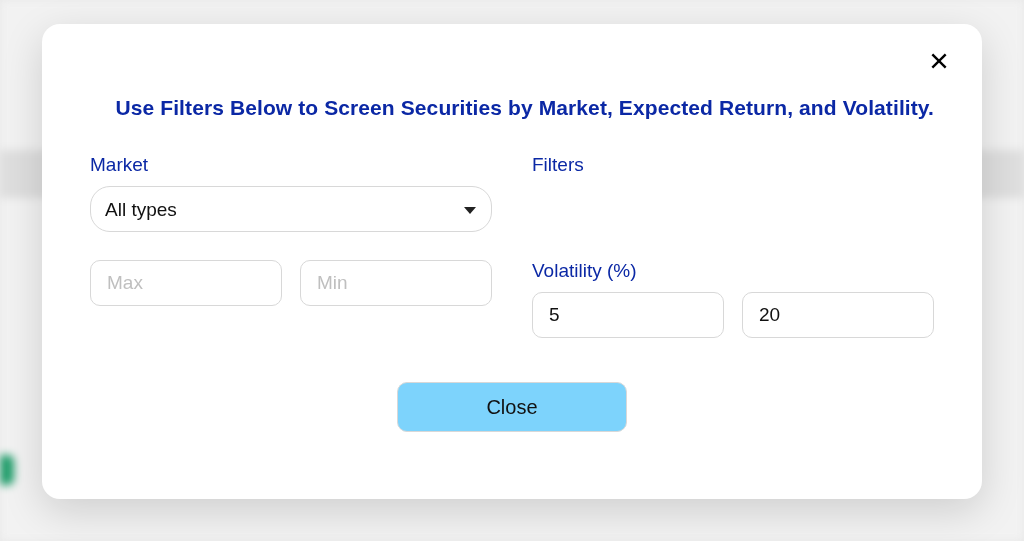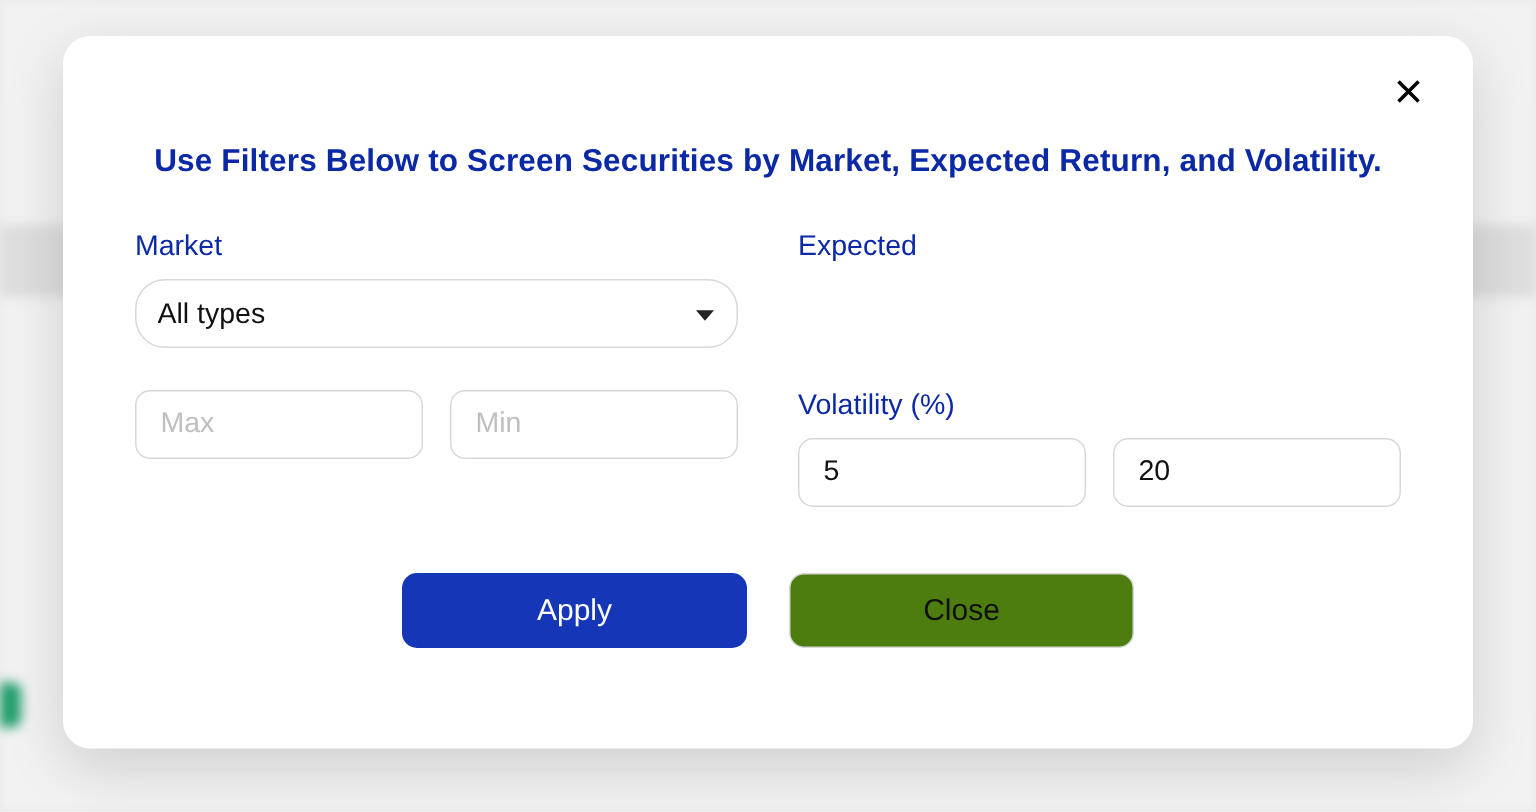--- a/index.html
+++ b/index.html
@@ -68,21 +68,21 @@
       stroke: #000;
       stroke-width: 2.8;
     }
     .modal-title {
       color: #0b28a5;
       font-size: 21px;
       font-weight: 600;
       letter-spacing: 0.1px;
       margin-top: 28px;
       margin-bottom: 34px;
-      text-align: center;
+      text-align: right;
     }
     .form-grid {
       display: grid;
       grid-template-columns: 1fr 1fr;
       column-gap: 40px;
       row-gap: 28px;
     }
     .field-group {
       display: flex;
       flex-direction: column;
@@ -156,21 +156,21 @@
       display: flex;
       align-items: center;
       justify-content: center;
     }
     .btn-primary {
       background: #1536b7;
       color: #fff;
       border: none;
     }
     .btn-secondary {
-      background: #4d7c0f;
+      background: #7dd3fc;
       color: #111;
       border: 1px solid #d8d8d8;
     }
   </style>
 </head>
 <body>
 
 <div class="backdrop">
   <div class="backdrop-bar"></div>
   <div class="backdrop-chip"></div>
@@ -192,38 +192,37 @@
     <div class="field-group">
       <label class="field-label">Market</label>
       <div class="select-wrap">
         <select class="control">
           <option>All types</option>
         </select>
       </div>
     </div>
 
     <div class="field-group">
-      <label class="field-label">Expected</label>
+      <label class="field-label">Filters</label>
     </div>
 
     <div class="field-group">
       <div class="pair">
         <input class="control" type="text" placeholder="Max" value="" style="">
         <input class="control" type="text" placeholder="Min" value="" style="">
       </div>
     </div>
 
     <div class="field-group">
       <label class="field-label">Volatility (%)</label>
       <div class="pair">
         <input class="control" type="text" value="5" style="">
         <input class="control" type="text" value="20" style="">
       </div>
     </div>
 
   </div>
 
   <div class="button-row">
-    <button class="btn btn-primary">Apply</button>
     <button class="btn btn-secondary">Close</button>
   </div>
 
 </div>
 
 </body></html>

